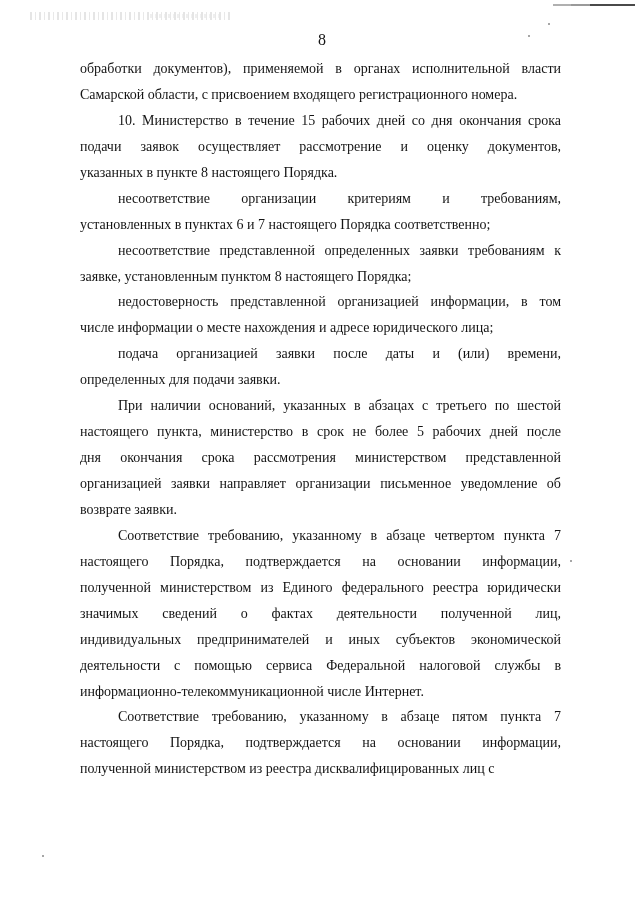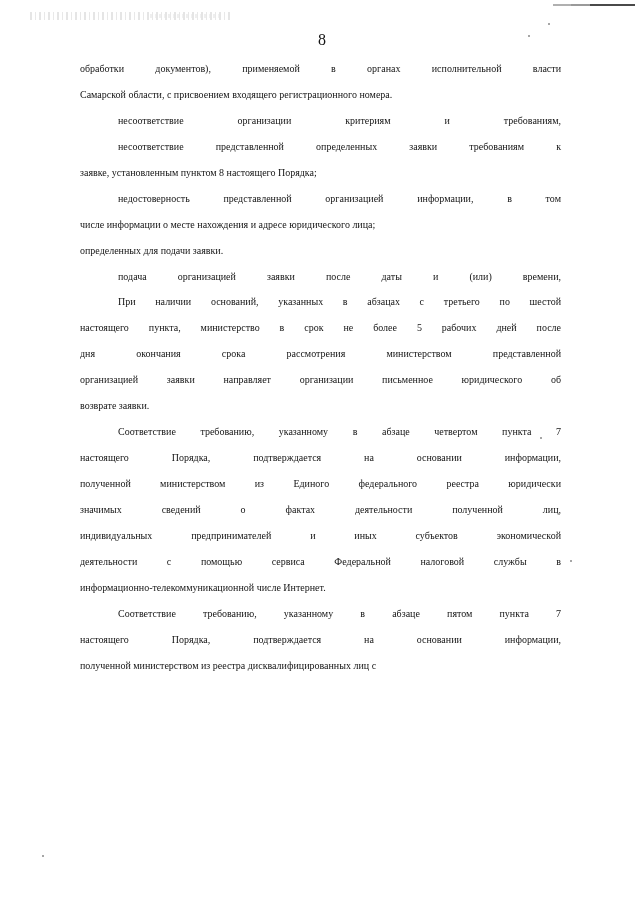--- a/index.html
+++ b/index.html
@@ -48,21 +48,21 @@
       font-size: 16px;
       line-height: 20px;
       padding-left: 4px;
       box-sizing: border-box;
     }
     .body-text {
       position: absolute;
       left: 80px;
       top: 56px;
       width: 481px;
-      font-size: 10px;
+      font-size: 14px;
       line-height: 25.95px;
     }
     .line {
       display: block;
       white-space: nowrap;
       text-align: justify;
       text-align-last: justify;
       height: 25.95px;
       overflow: visible;
     }
@@ -95,39 +95,45 @@
 <div class="speck" style="left:42px;top:855px;"></div>
 
 <div class="page-number">8</div>
 
 <div class="body-text" id="body-text">
     <div class="para-block">
       <span class="line">обработки документов), применяемой в органах исполнительной власти</span>
       <span class="line last">Самарской области, с присвоением входящего регистрационного номера.</span>
     </div>
     <div class="para-block">
+      <span class="line first">10. Министерство в течение 15 рабочих дней со дня окончания срока</span>
+      <span class="line">подачи заявок осуществляет рассмотрение и оценку документов,</span>
+      <span class="line last">указанных в пункте 8 настоящего Порядка.</span>
+    </div>
+    <div class="para-block">
       <span class="line first">несоответствие организации критериям и требованиям,</span>
+      <span class="line last">установленных в пунктах 6 и 7  настоящего Порядка соответственно;</span>
     </div>
     <div class="para-block">
       <span class="line first">несоответствие представленной определенных заявки требованиям к</span>
       <span class="line last">заявке, установленным пунктом 8 настоящего Порядка;</span>
     </div>
     <div class="para-block">
       <span class="line first">недостоверность представленной организацией информации, в том</span>
       <span class="line last">числе информации о месте нахождения и адресе юридического лица;</span>
     </div>
     <div class="para-block">
+      <span class="line first">подача организацией заявки после даты и (или) времени,</span>
       <span class="line last">определенных для подачи заявки.</span>
-      <span class="line first">подача организацией заявки после даты и (или) времени,</span>
     </div>
     <div class="para-block">
       <span class="line first">При наличии оснований, указанных в абзацах с третьего по шестой</span>
       <span class="line">настоящего пункта, министерство в срок не более 5 рабочих дней после</span>
       <span class="line">дня окончания срока рассмотрения министерством представленной</span>
-      <span class="line">организацией заявки направляет организации письменное юридического об</span>
+      <span class="line">организацией заявки направляет организации письменное уведомление об</span>
       <span class="line last">возврате заявки.</span>
     </div>
     <div class="para-block">
       <span class="line first">Соответствие требованию, указанному в абзаце четвертом пункта 7</span>
       <span class="line">настоящего Порядка, подтверждается на основании информации,</span>
       <span class="line">полученной министерством из Единого федерального реестра юридически</span>
       <span class="line">значимых сведений о фактах деятельности полученной лиц,</span>
       <span class="line">индивидуальных предпринимателей и иных субъектов экономической</span>
       <span class="line">деятельности с помощью сервиса Федеральной налоговой службы в</span>
       <span class="line last">информационно-телекоммуникационной числе Интернет.</span>

